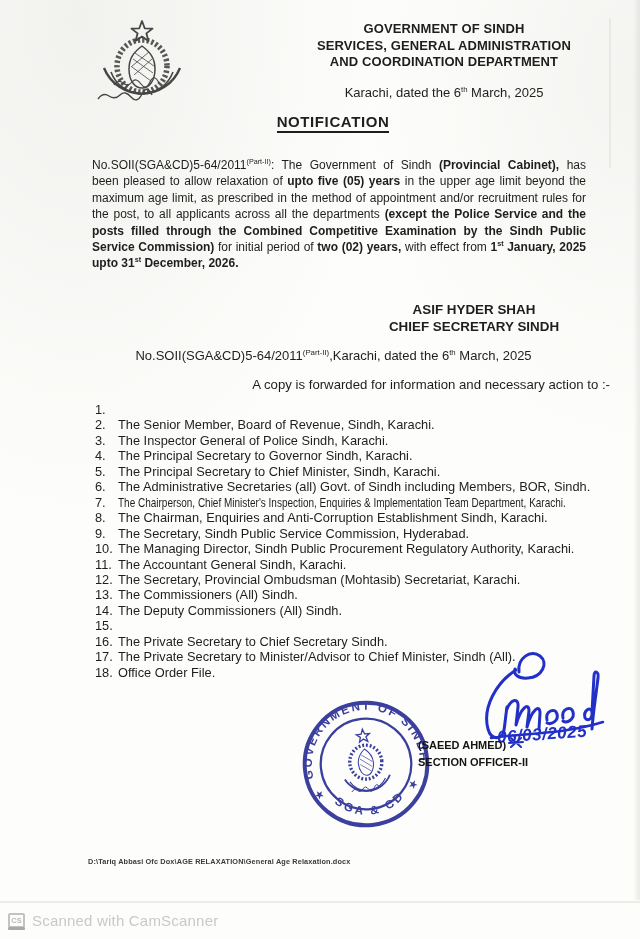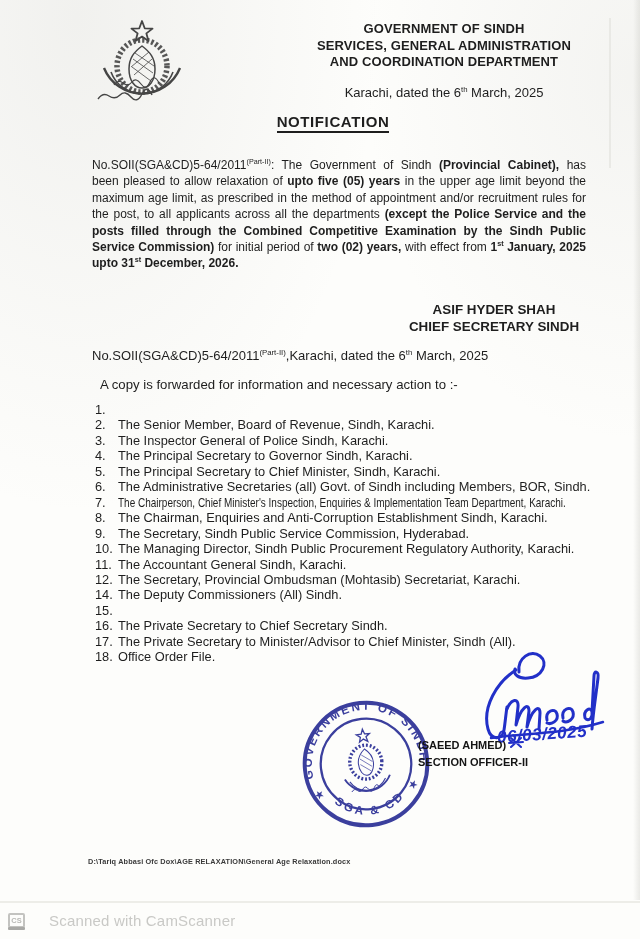--- a/index.html
+++ b/index.html
@@ -25,45 +25,45 @@
   .hdr-date { position:absolute; left:308px; top:85px; width:272px; text-align:center; font-size:13px; }
   sup { font-size:.6em; vertical-align:super; line-height:0; }
   
   .title { position:absolute; left:93px; top:113px; width:480px; text-align:center; }
   .title span { font-weight:bold; font-size:15px; letter-spacing:.6px; border-bottom:2.5px solid #1e1e1e; padding-bottom:1px; }
   
   .para { position:absolute; left:92px; top:157px; width:494px; text-align:justify;
           font-size:12px; line-height:16.4px; }
   .para b { font-weight:bold; }
   
-  .signatory { position:absolute; left:403px; top:301px; width:182px; text-align:center;
+  .signatory { position:absolute; left:383px; top:301px; width:182px; text-align:center;
                font-weight:bold; font-size:13.4px; line-height:17px; }
   
   .ref2 { position:absolute; left:92px; top:348px; width:483px; display:flex;
-          justify-content:flex-start; font-size:13px; }
-  
-  .cc-intro { position:absolute; left:100px; top:377px; width:510px; text-align:left; font-size:13.2px; }
+          justify-content:center; font-size:13px; }
+  
+  .cc-intro { position:absolute; left:100px; top:377px; width:510px; text-align:right; font-size:13.2px; }
   .cc-list { position:absolute; left:95px; top:402px; width:505px; font-size:12.8px; line-height:15.45px; }
   .cc-item { display:flex; }
   .cc-no { width:23px; flex:none; }
   .cc-text { white-space:nowrap; }
   .cc-item.squeeze .cc-text { transform:scaleX(.78); transform-origin:left center; }
   
   .stamp { position:absolute; left:300px; top:698px; width:132px; height:132px; opacity:.92; }
   
   .sig-svg { position:absolute; left:423px; top:648px; width:215px; height:115px; }
   .sig-date { position:absolute; left:497px; top:723px; width:140px;
               font-style:italic; font-weight:bold; font-size:17px; letter-spacing:.5px;
               color:#2230c8; transform:rotate(-4deg); }
   .sig-block { position:absolute; left:418px; top:737px; width:166px; text-align:left;
                font-weight:bold; font-size:11px; line-height:16.5px; color:#141414; }
   
   .file-path { position:absolute; left:88px; top:857px; font-size:7.3px; font-weight:bold;
                color:#3a3a3a; letter-spacing:.15px; }
-  .scan-footer { position:absolute; left:8px; top:912px; display:flex; align-items:center; gap:24px; }
+  .scan-footer { position:absolute; left:8px; top:912px; display:flex; align-items:center; gap:7px; }
   .cs-badge { width:17px; height:15px; border:2px solid #c3c3c0; border-radius:2px; position:relative;
               display:flex; align-items:center; justify-content:center;
               font-size:7.5px; font-weight:bold; color:#b9b9b6; }
   .cs-badge::after { content:""; position:absolute; left:-2px; right:-2px; bottom:-4px; height:3px;
                      background:#a9a9a6; border-radius:1px; }
   .scan-text { font-size:15px; color:#c9c9c6; letter-spacing:.2px;text-align:center; }
 </style>
 </head>
 <body>
 
@@ -150,20 +150,24 @@
         <span class="cc-no">10.</span>
         <span class="cc-text">The Managing Director, Sindh Public Procurement Regulatory Authority, Karachi.</span>
       </div>
     <div class="cc-item">
         <span class="cc-no">11.</span>
         <span class="cc-text">The Accountant General Sindh, Karachi.</span>
       </div>
     <div class="cc-item">
         <span class="cc-no">12.</span>
         <span class="cc-text">The Secretary, Provincial Ombudsman (Mohtasib) Secretariat, Karachi.</span>
+      </div>
+    <div class="cc-item">
+        <span class="cc-no">13.</span>
+        <span class="cc-text">The Commissioners (All) Sindh.</span>
       </div>
     <div class="cc-item">
         <span class="cc-no">14.</span>
         <span class="cc-text">The Deputy Commissioners (All) Sindh.</span>
       </div>
     <div class="cc-item">
         <span class="cc-no">15.</span>
       </div>
     <div class="cc-item">
         <span class="cc-no">16.</span>

